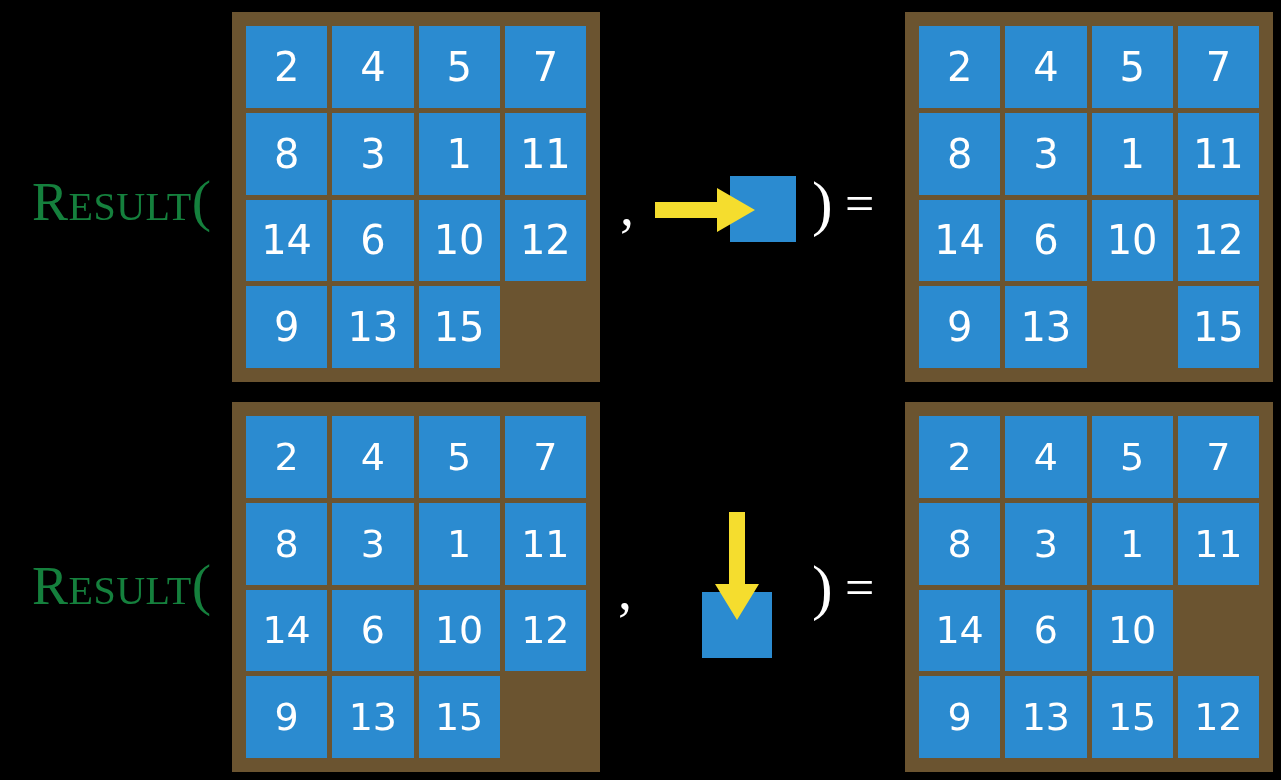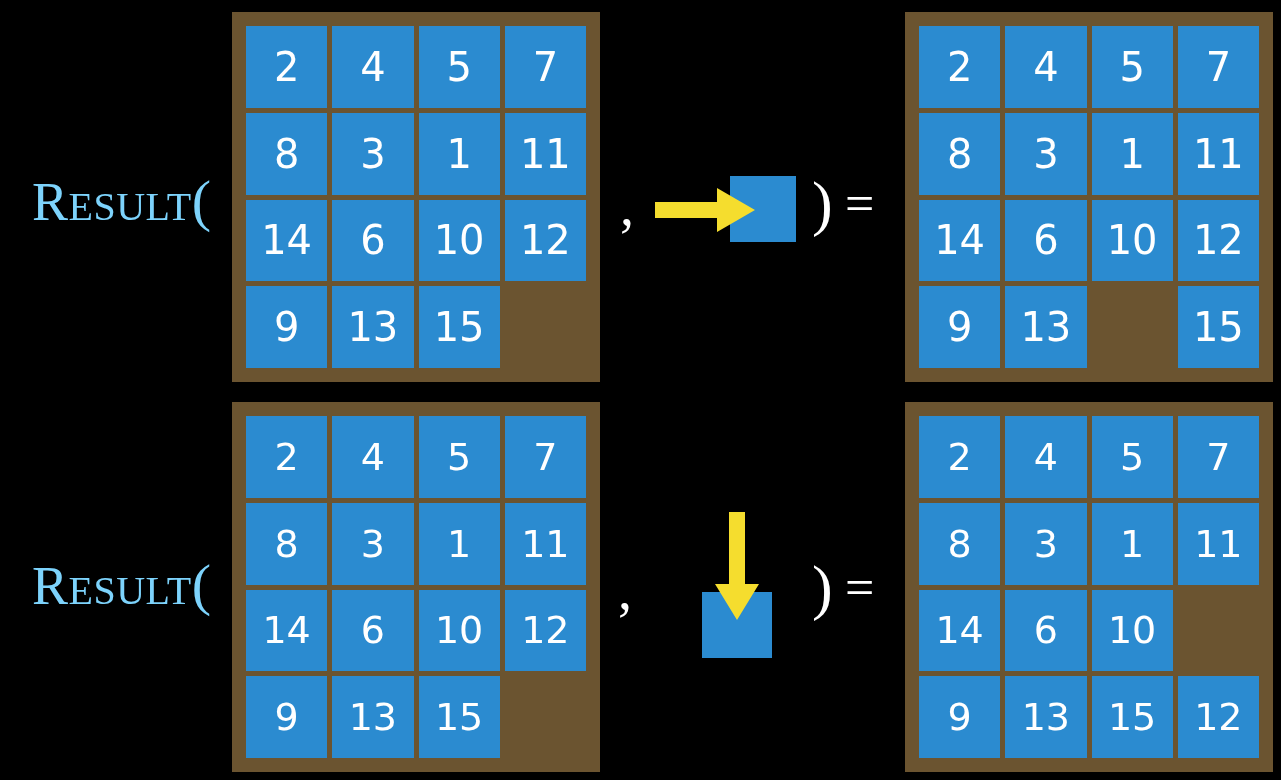--- a/index.html
+++ b/index.html
@@ -17,21 +17,21 @@
   .stage {
     position: absolute;
     left: 0; top: 0;
     width: 1281px;
     height: 780px;
     background: #000000;
   }
   
   .result-label {
     position: absolute;
-    color: #7dd3fc;
+    color: #15803d;
     font-family: "Liberation Serif", serif;
     font-size: 54px;
     line-height: 1;
     letter-spacing: 0.5px;
     white-space: nowrap;
     font-variant: normal;
   }
   .result-label .rl-big   { font-size: 54px; }
   .result-label .rl-small { font-size: 40px; }
   .result-label .rl-paren { font-size: 58px; }

